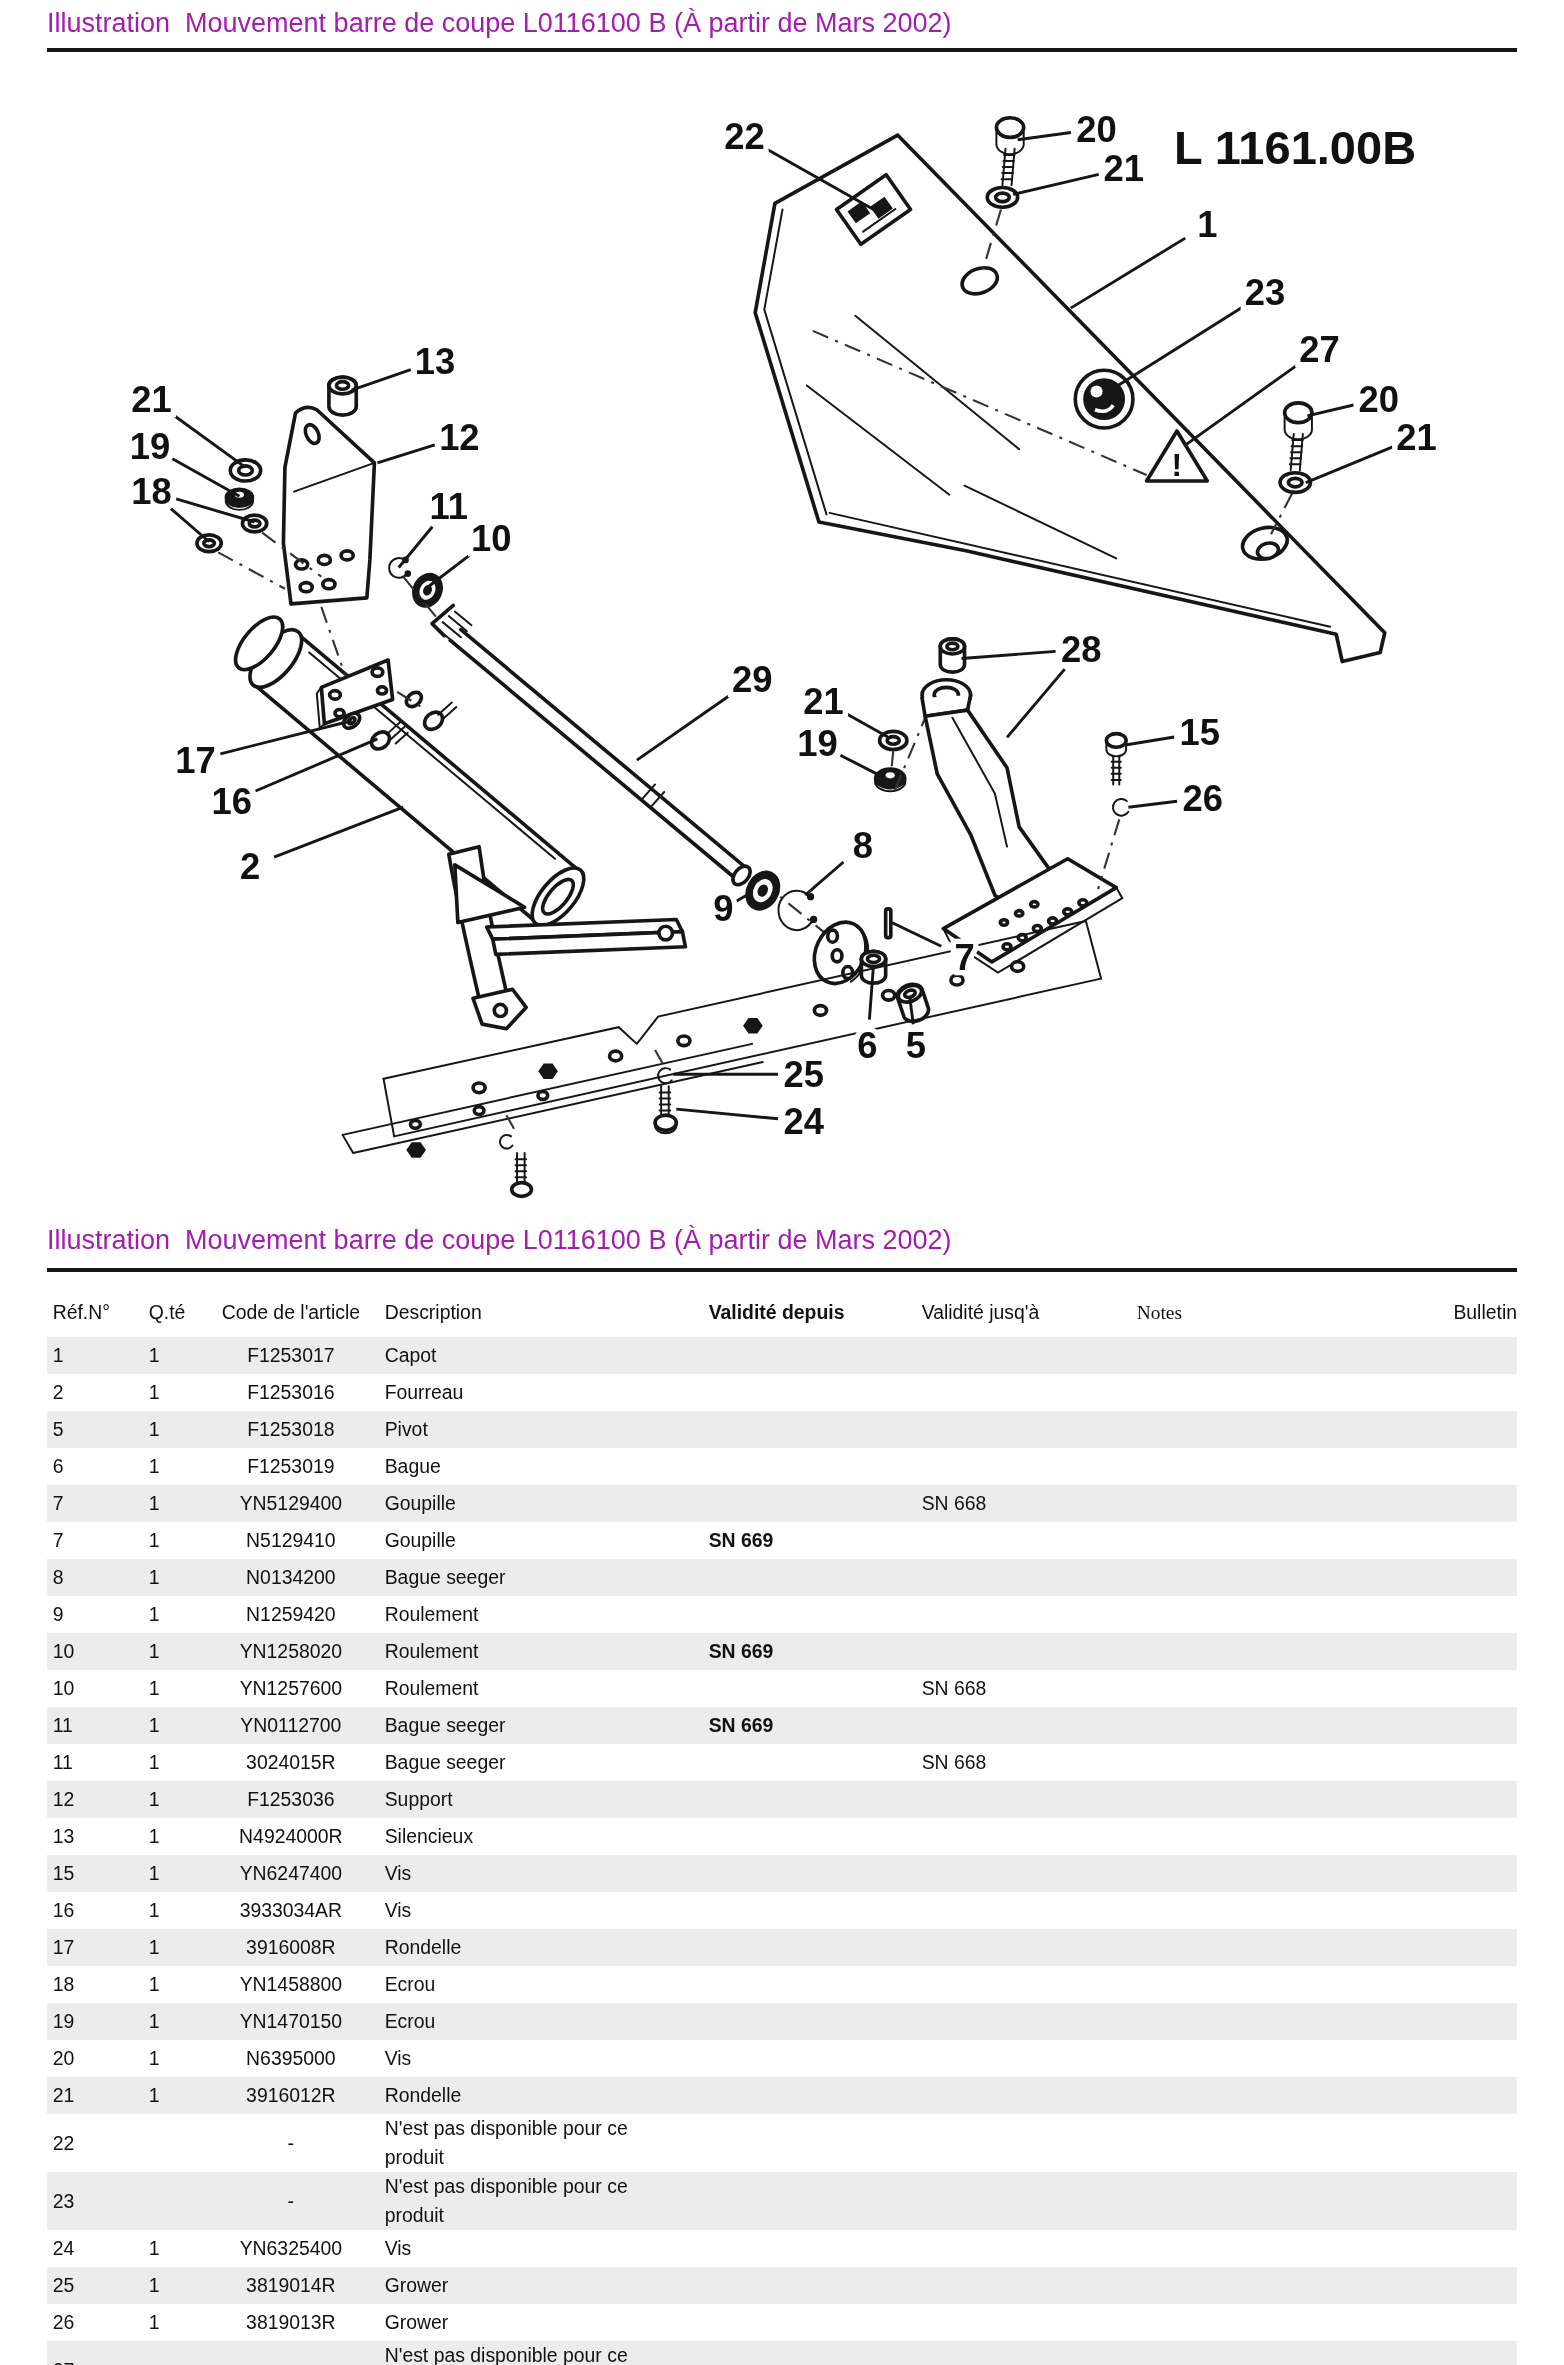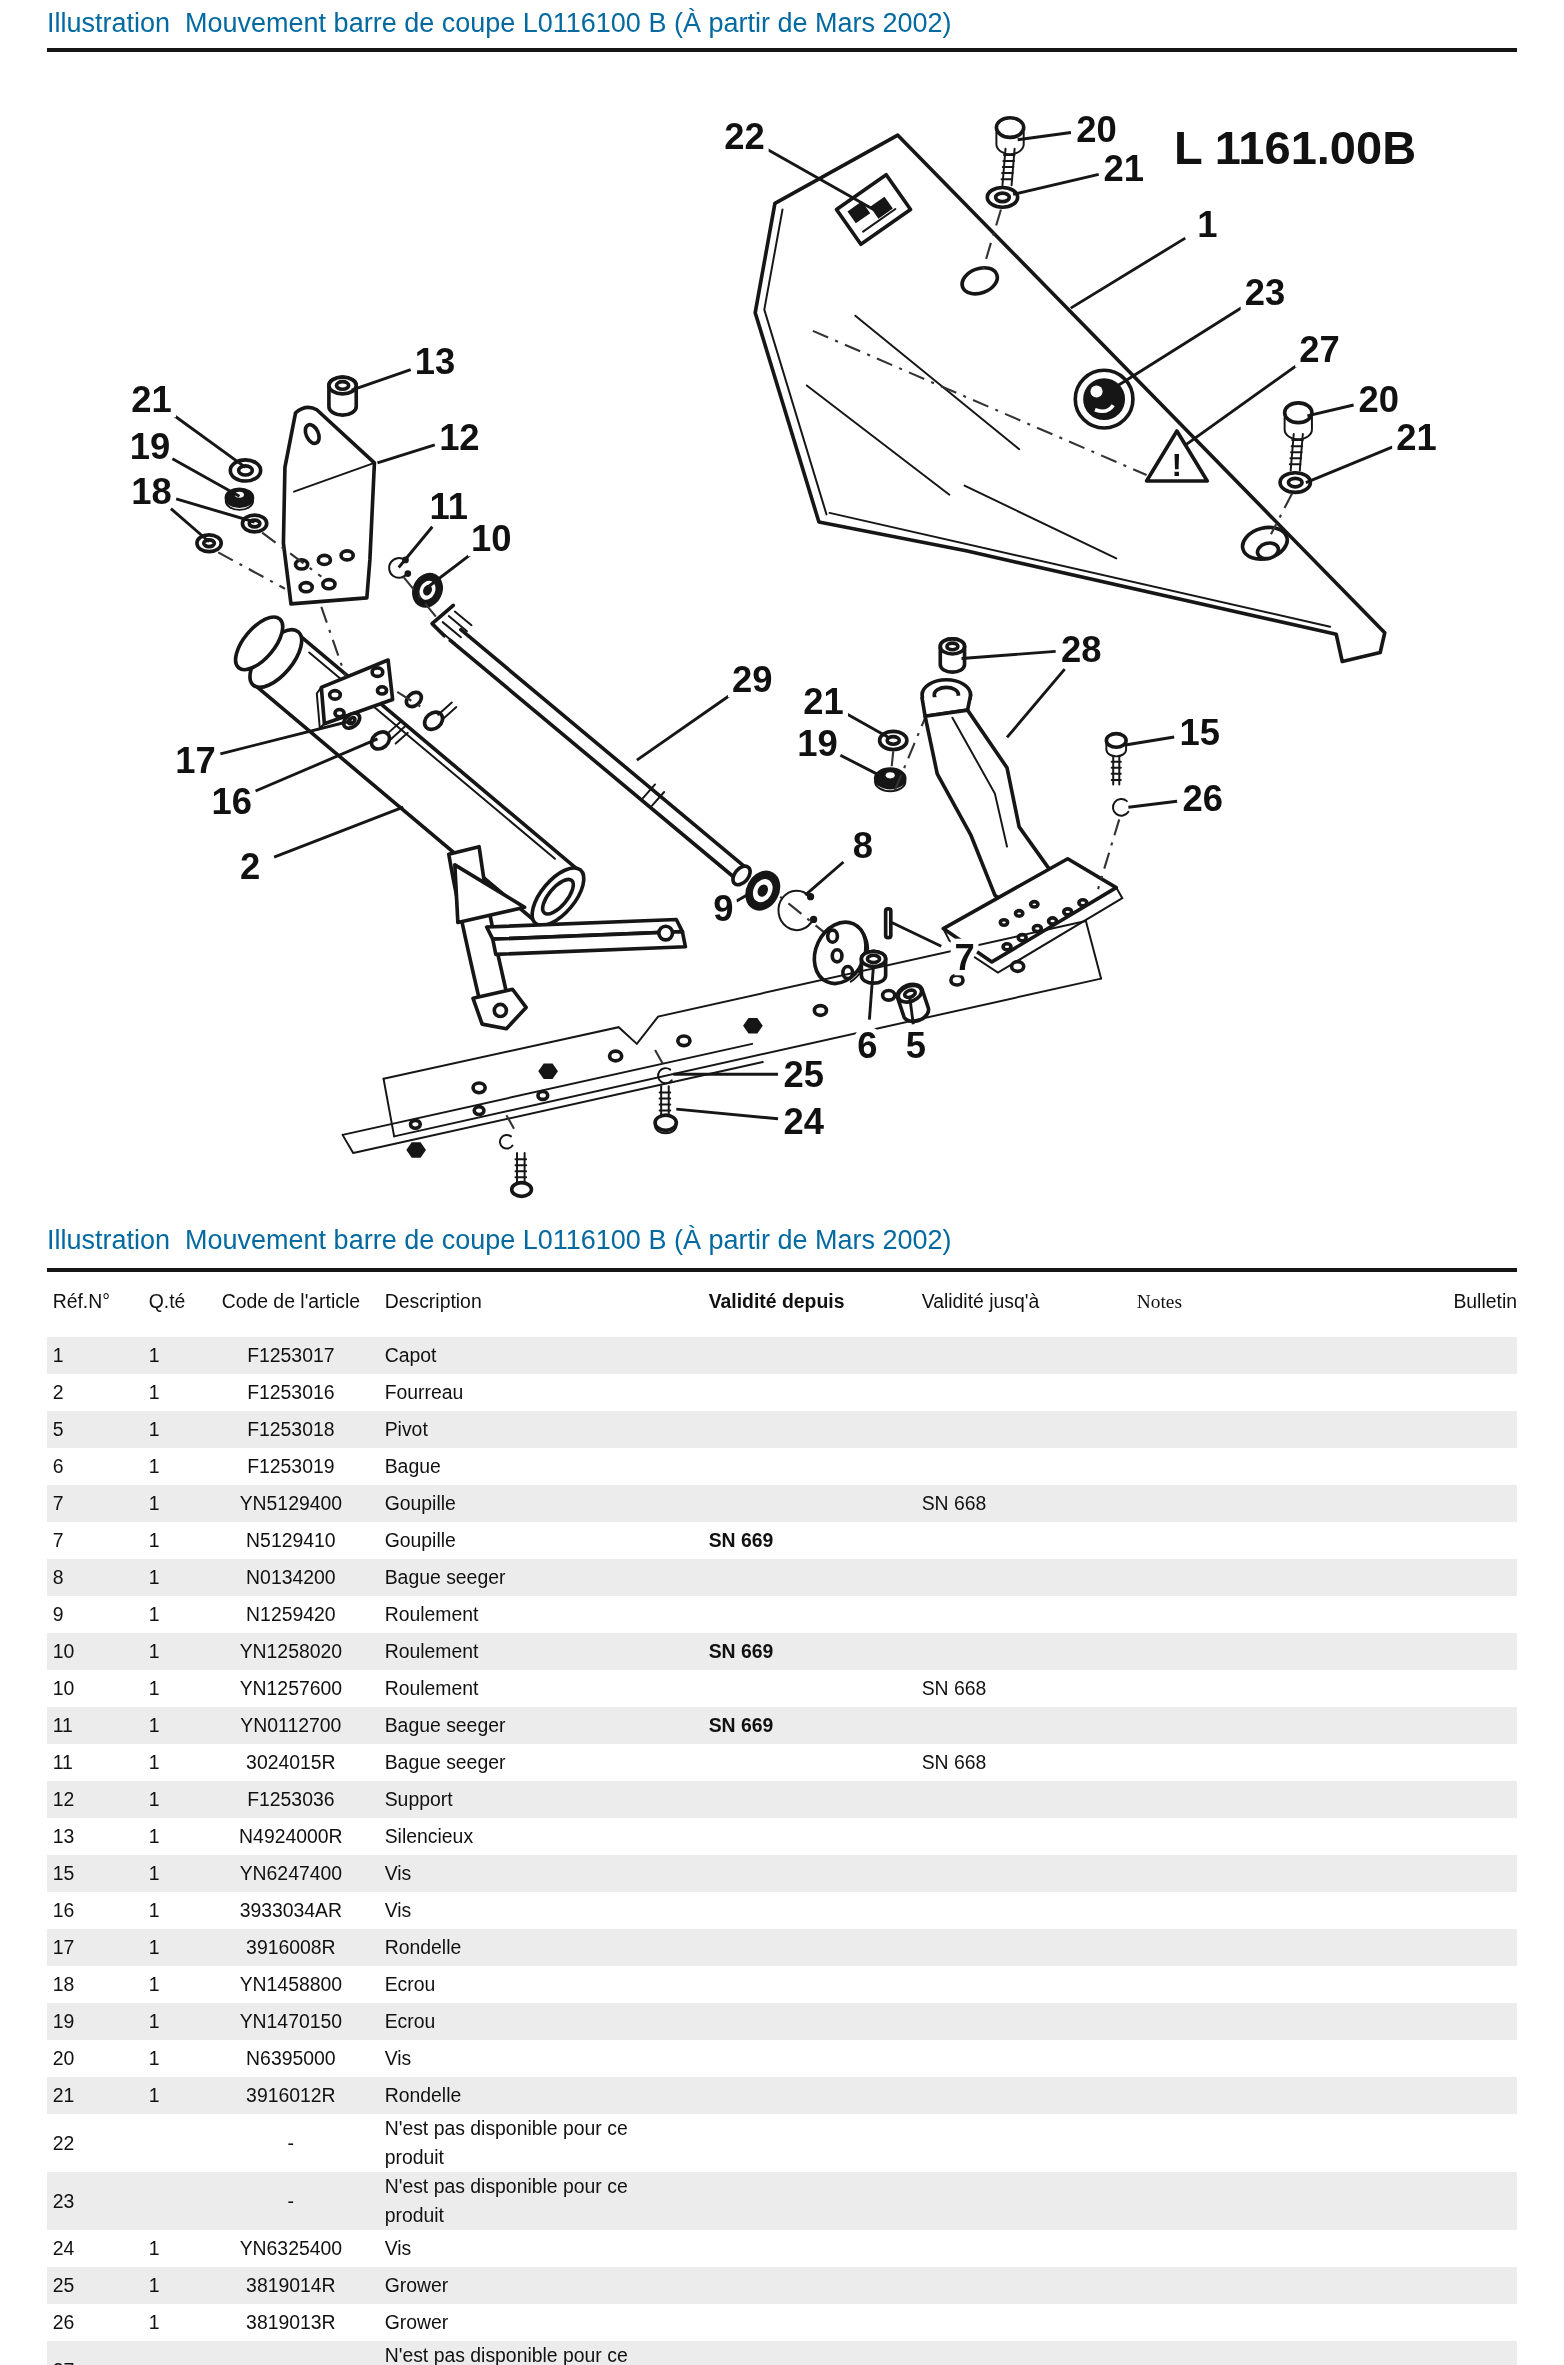--- a/index.html
+++ b/index.html
@@ -1,35 +1,35 @@
 <!DOCTYPE html>
 <html style="font-size:7.6px"><head>
 <meta charset="utf-8">
 <style>
   html,body{margin:0;padding:0;background:#fff;}
   body{width:1564px;height:2542px;position:relative;font-family:"Liberation Sans",sans-serif;color:#111;overflow:hidden;}
-  .page-title{position:absolute;left:47px;margin:0;font-size:27px;font-weight:400;white-space:pre-wrap;color:#0369a1;}
+  .page-title{position:absolute;left:47px;margin:0;font-size:27px;font-weight:400;white-space:pre-wrap;color:#a21caf;}
   #title1{top:7.6px;}
   #title2{top:1225px;}
   .rule{position:absolute;left:47px;width:1470px;height:4.3px;background:#161616;}
   #rule1{top:48px;}
   #rule2{top:1268px;}
   #diagram{position:absolute;left:24px;top:88px;width:1517px;height:1135px;}
   
   .part{stroke:#161616;stroke-width:2.4;fill:#fff;stroke-linejoin:round;stroke-linecap:round;}
   .thin{stroke:#161616;stroke-width:1.3;fill:none;stroke-linecap:round;}
   .dark{stroke:#161616;stroke-width:1.6;fill:#161616;}
   .dashdot{stroke:#333;stroke-width:1.4;fill:none;stroke-dasharray:11 5 2 5;}
   .leader{stroke:#161616;stroke-width:1.9;fill:none;}
   .callout{font:700 24px "Liberation Sans",sans-serif;fill:#111;stroke:#fff;stroke-width:7px;paint-order:stroke;text-anchor:middle;dominant-baseline:central;}
   .diag-code{font:700 31px "Liberation Sans",sans-serif;fill:#111;}
   .bang{font:700 21px "Liberation Sans",sans-serif;fill:#111;text-anchor:middle;}
   
   #table{position:absolute;left:47px;top:1294px;width:1470px;font-size:19.4px;}
-  .thead{display:flex;align-items:flex-end;height:43px;padding-bottom:21px;box-sizing:border-box;}
+  .thead{display:flex;align-items:flex-end;height:43px;padding-bottom:10px;box-sizing:border-box;}
   .trow{display:flex;align-items:center;min-height:37px;}
   .trow.gray{background:#ececec;}
   .cell{box-sizing:border-box;padding-left:5.7px;line-height:1.5;}
   .c0{width:80px;} .c1{width:54px;margin-left:16px;} .c2{width:182px;text-align:center;} .c3{width:324px;padding-right:16px;}
   .c4{width:213px;font-weight:bold;} .c5{width:215px;} .c6{width:267px;font-family:Liberation Serif, serif;} .c7{flex:1;text-align:right;}
 </style>
 </head>
 <body>
 
 <h1 class="page-title" id="title1">Illustration  Mouvement barre de coupe L0116100 B (À partir de Mars 2002)</h1>

